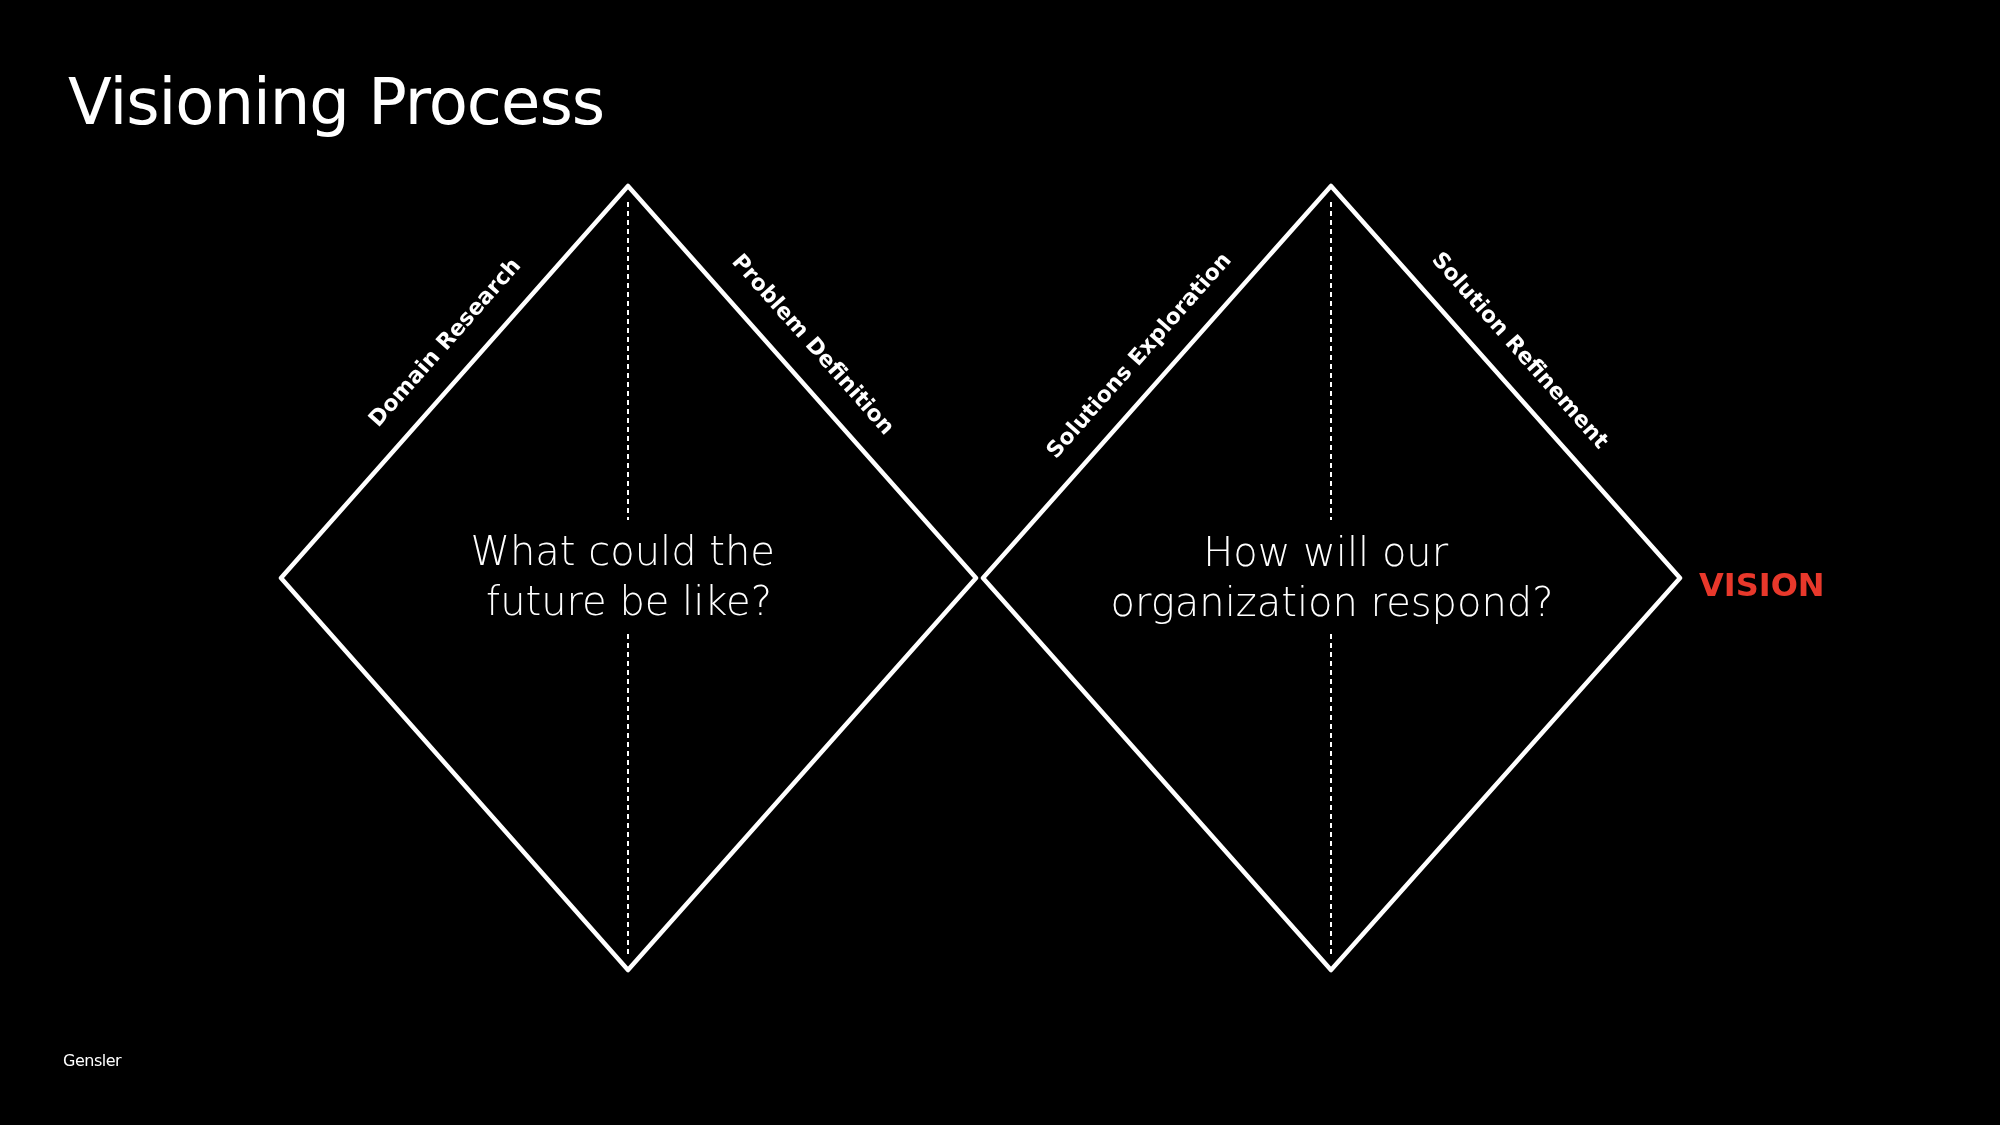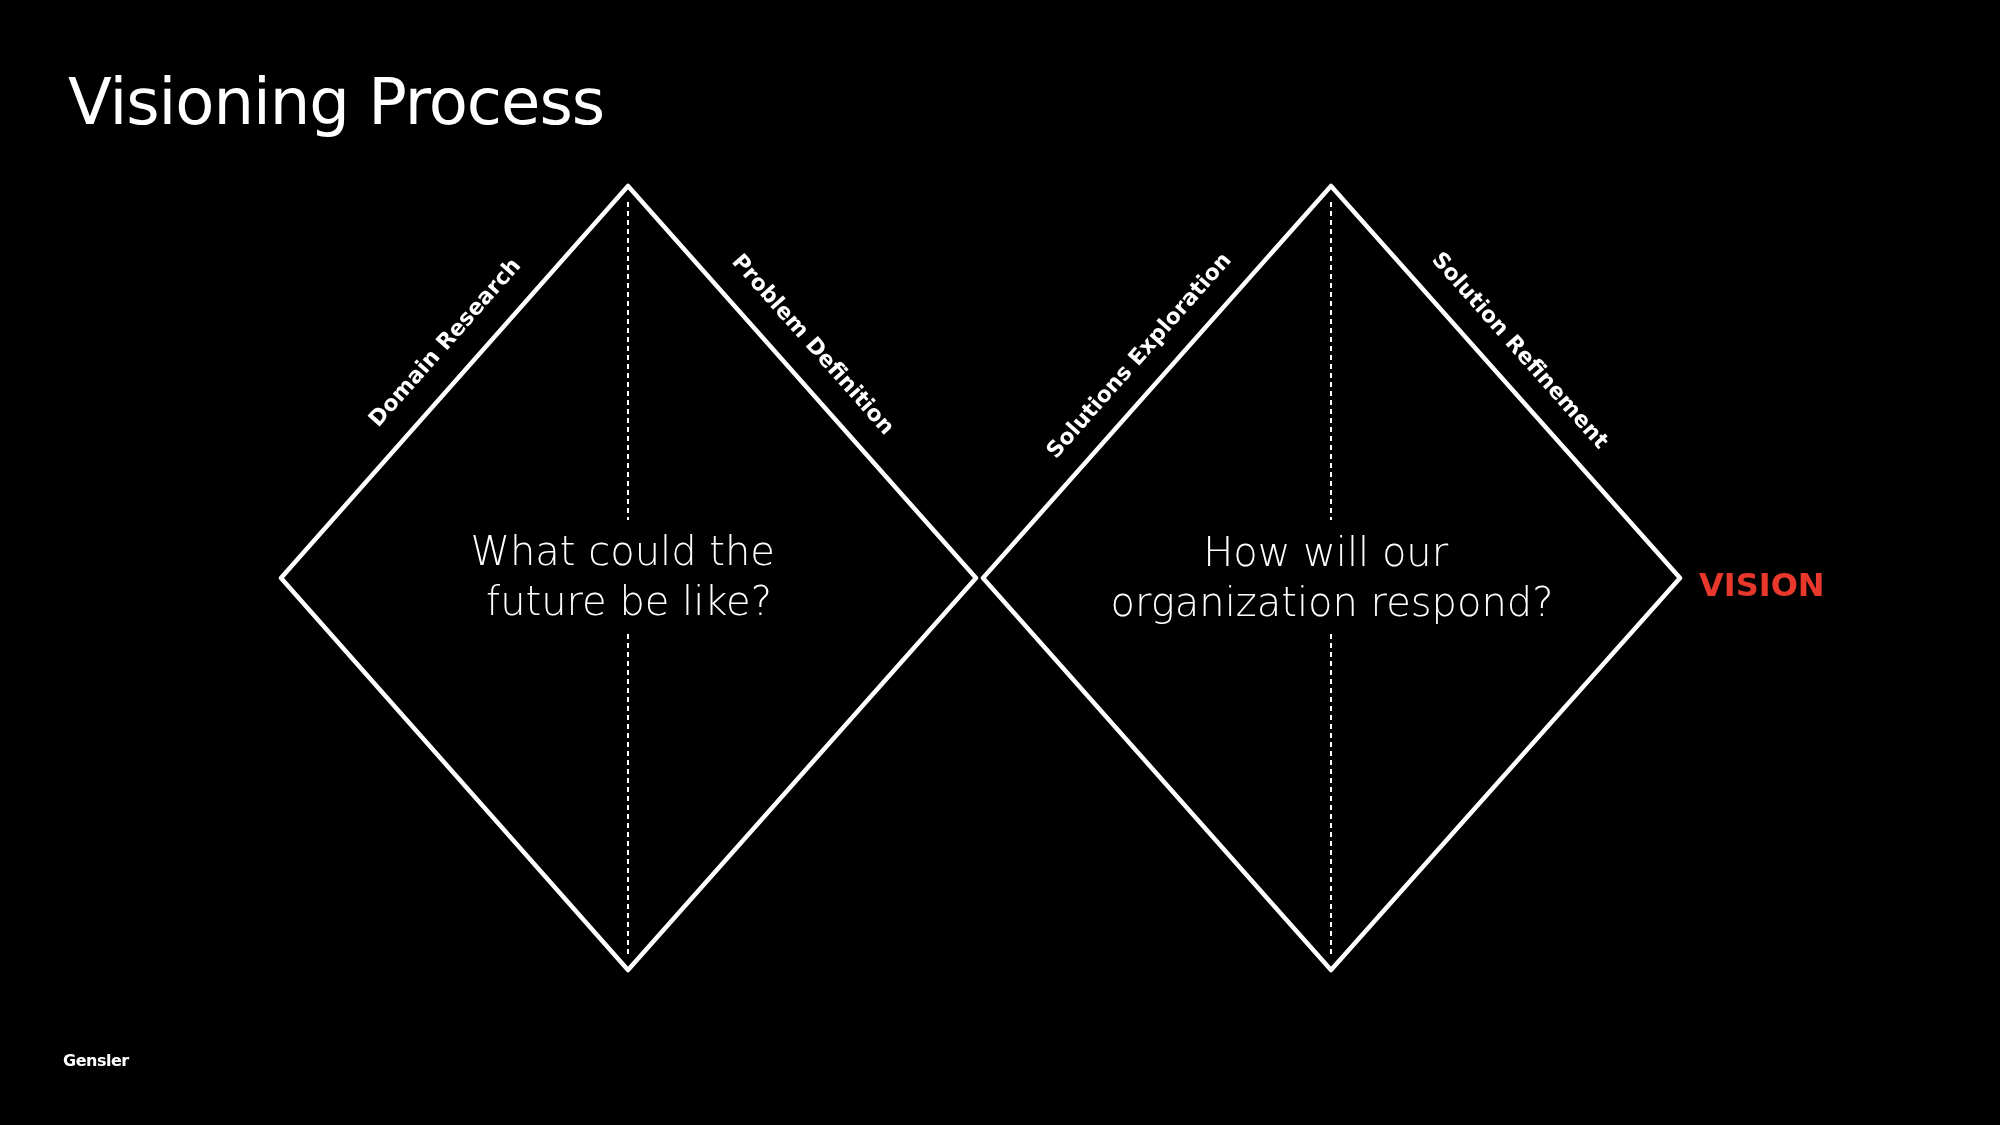--- a/index.html
+++ b/index.html
@@ -8,21 +8,21 @@
       position: absolute; left: 68px; top: 70px;
       font-family: "DejaVu Sans", sans-serif; font-size: 64px; font-weight: 500;
       color: #ffffff; letter-spacing: -1px; line-height: 1; margin: 0; text-align: right;
     }
     svg.diagram { position: absolute; left: 0; top: 0; }
     .question { font-family: "DejaVu Sans", sans-serif; font-weight: 200; font-size: 40px; fill: #ffffff; }
     .phase-label { font-family: "DejaVu Sans", sans-serif; font-weight: bold; font-size: 22px; fill: #ffffff; }
     .vision-label { font-family: "DejaVu Sans", sans-serif; font-weight: bold; font-size: 32px; fill: #e8382b; }
     .brand {
       position: absolute; left: 63px; top: 1051px;
-      font-family: "DejaVu Sans", sans-serif; font-weight: bold; font-size: 16px;
+      font-family: "DejaVu Sans", sans-serif; font-weight: normal; font-size: 16px;
       color: #ffffff; letter-spacing: -0.5px;
     }
   </style>
 </head>
 <body>
 
 <h1 class="slide-title">Visioning Process</h1>
 
 <svg class="diagram" width="2000" height="1125" viewBox="0 0 2000 1125" xmlns="http://www.w3.org/2000/svg">
 

